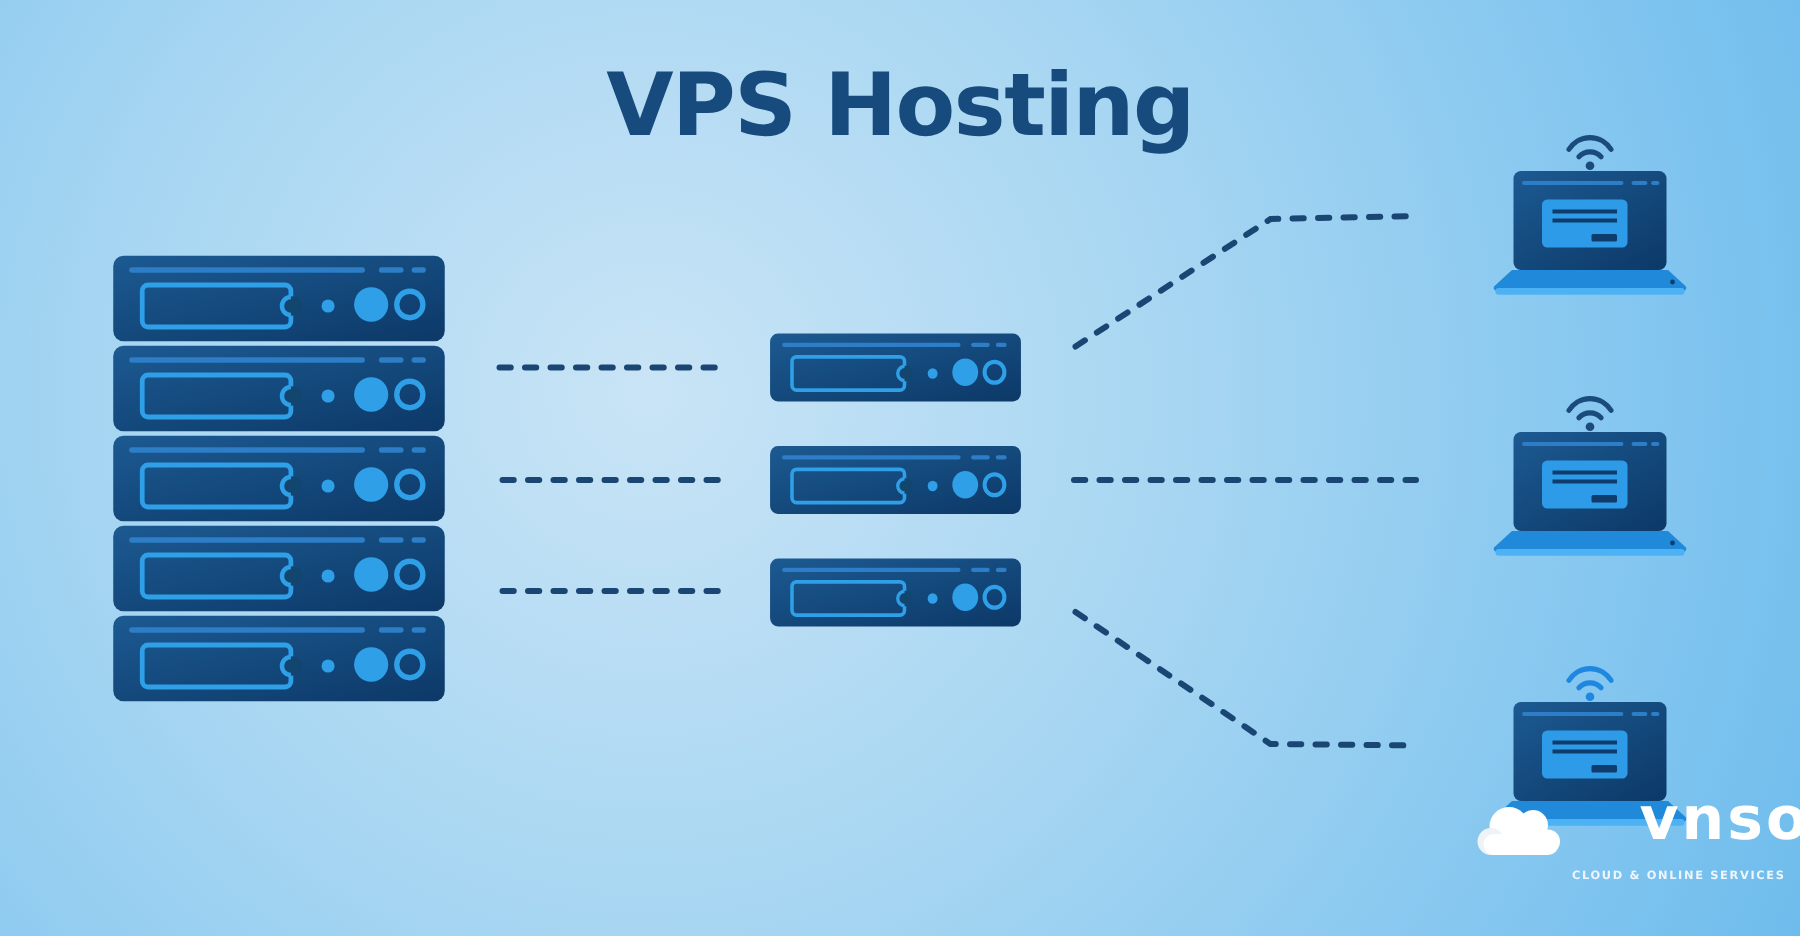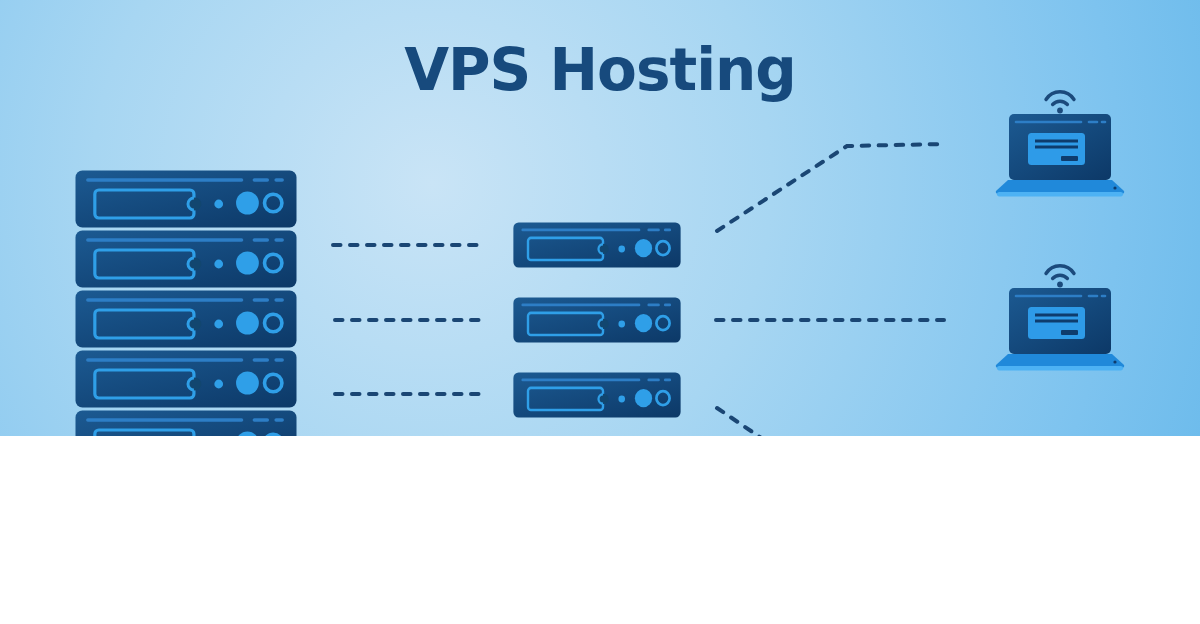--- a/index.html
+++ b/index.html
@@ -1,18 +1,18 @@
 <!DOCTYPE html>
 <html><head>
 <meta charset="utf-8">
 <style>
   html,body{margin:0;padding:0;}
   .canvas{
     position:relative;
-    width:1200px;height:436px;
+    width:1200px;height:624px;
     overflow:hidden;
     background:radial-gradient(circle at 36% 42%, #c9e4f6 0%, #a7d6f2 42%, #7dc3ef 85%, #6ebcec 100%);
     font-family:"DejaVu Sans","Liberation Sans",sans-serif;
   }
   .title{
     position:absolute;top:36px;left:0;right:0;
     margin:0;text-align:center;
     font-size:58px;font-weight:800;letter-spacing:-1px;
     color:#174a7d;
   }

